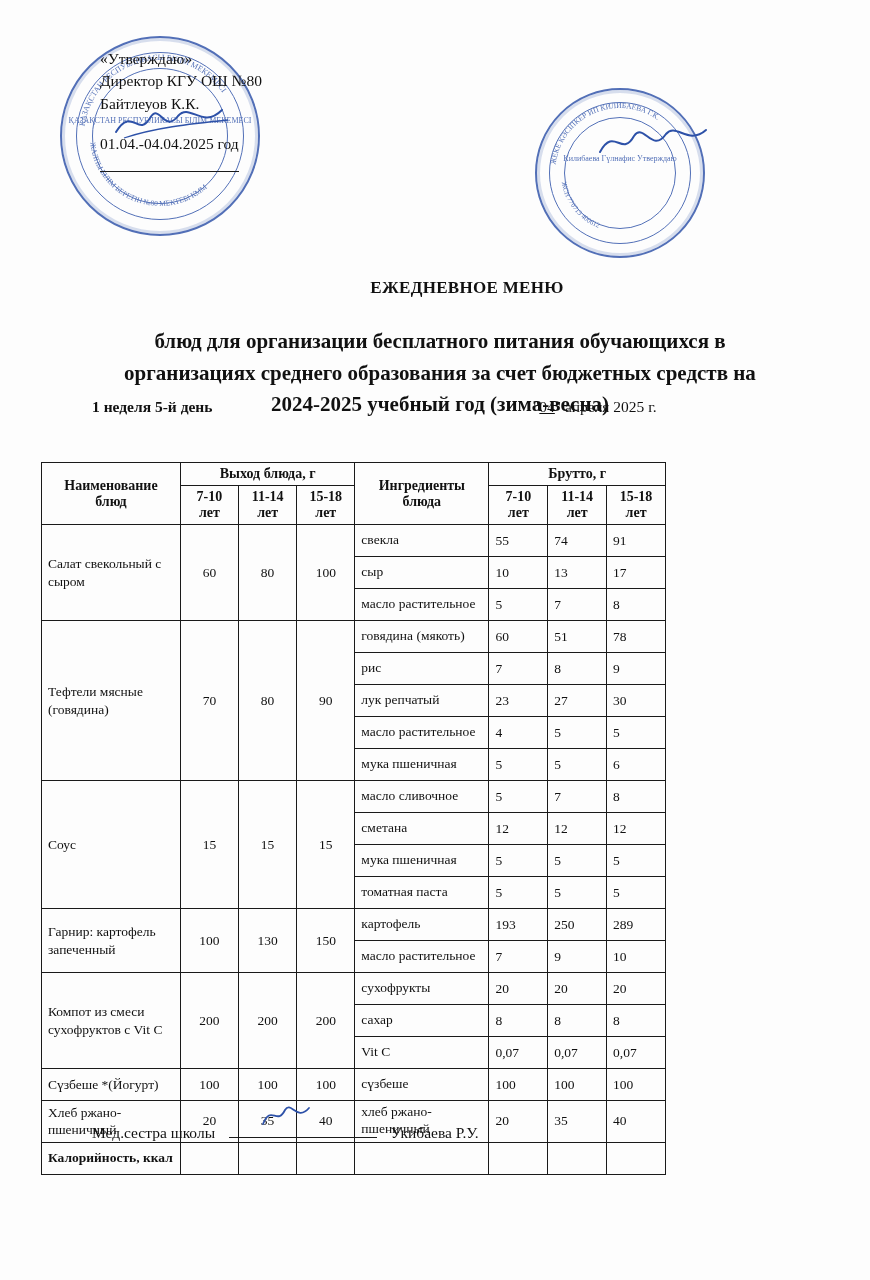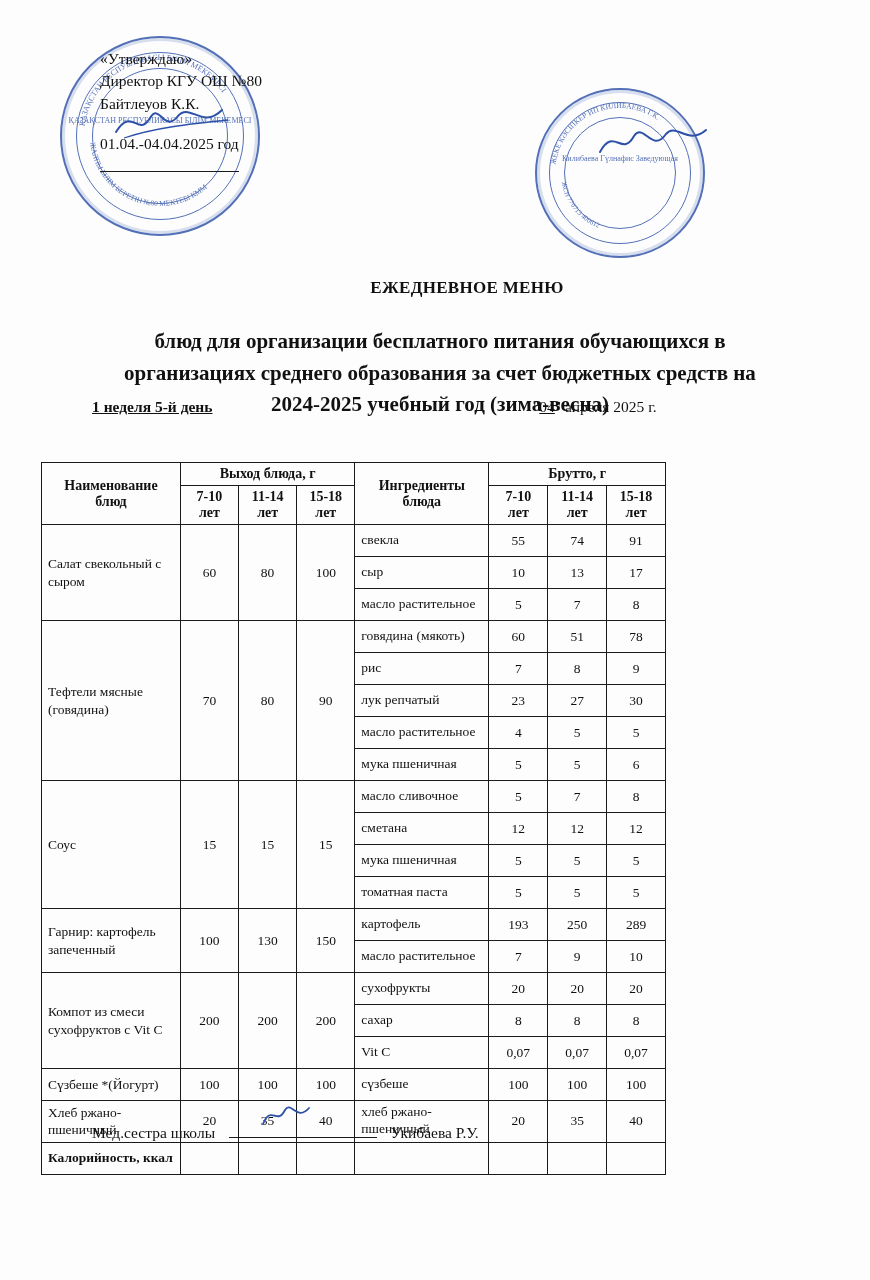--- a/index.html
+++ b/index.html
@@ -124,21 +124,20 @@
     font-weight: bold;
     line-height: 1.5;
     margin-top: 12px;
   }
   .week-day {
     position: absolute;
     top: 398px;
     left: 92px;
     font-size: 15.5px;
     font-weight: bold;
-    text-decoration: underline;
   }
   .menu-date {
     position: absolute;
     top: 398px;
     left: 533px;
     font-size: 15.5px;
   }
   .menu-date .d {
     text-decoration: underline;
   }
@@ -172,21 +171,20 @@
   td.num {
     text-align: center;
     width: 78px;
   }
   td.ingredient {
     text-align: left;
     width: 168px;
     line-height: 1.25;
   }
   td.bnum {
-    text-align: center;
     width: 76px;
     margin-top: 33px;
   }
   tr.row-h td { height: 25px; }
   td.calories {
     font-weight: bold;
     text-align: left;
   }
 
   
@@ -225,21 +223,21 @@
       </text>
       <text font-size="7.5" fill="#2d51a8" font-family="Liberation Serif, serif">
         <textPath href="#arcBot" startOffset="3%">ЖАЛПЫ БІЛІМ БЕРЕТІН №80 МЕКТЕБІ КММ</textPath>
       </text>
     </svg>
   </div>
 
   <div class="stamp" id="stamp-supplier">
     <div class="inner-ring"></div>
     <div class="inner-ring2"></div>
-    <div class="center-text">Килибаева Гүлнафис Заведующая</div>
+    <div class="center-text">Килибаева Гүлнафис Утверждаю</div>
     <svg width="166" height="166" style="position:absolute;left:0;top:0;">
       <defs>
         <path id="arcTop2" d="M 18,83 A 65,65 0 0 1 148,83"></path>
         <path id="arcBot2" d="M 24,83 A 59,59 0 0 0 142,83"></path>
       </defs>
       <text font-size="7.5" fill="#2d51a8" font-family="Liberation Serif, serif">
         <textPath href="#arcTop2" startOffset="4%">ЖЕКЕ КӘСІПКЕР ИП КИЛИБАЕВА Г.К.</textPath>
       </text>
       <text font-size="7" fill="#2d51a8" font-family="Liberation Serif, serif">
         <textPath href="#arcBot2" startOffset="5%">ЖСН 770713 400612</textPath>

